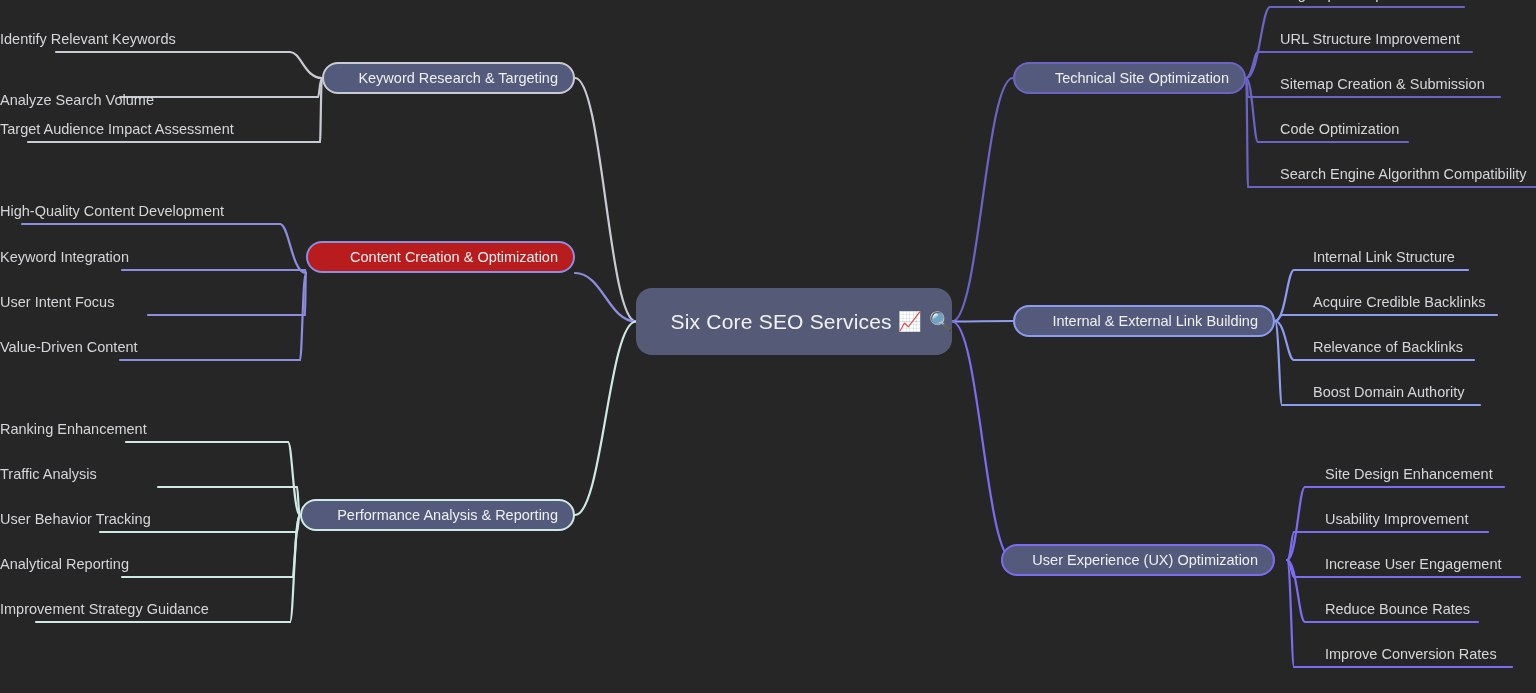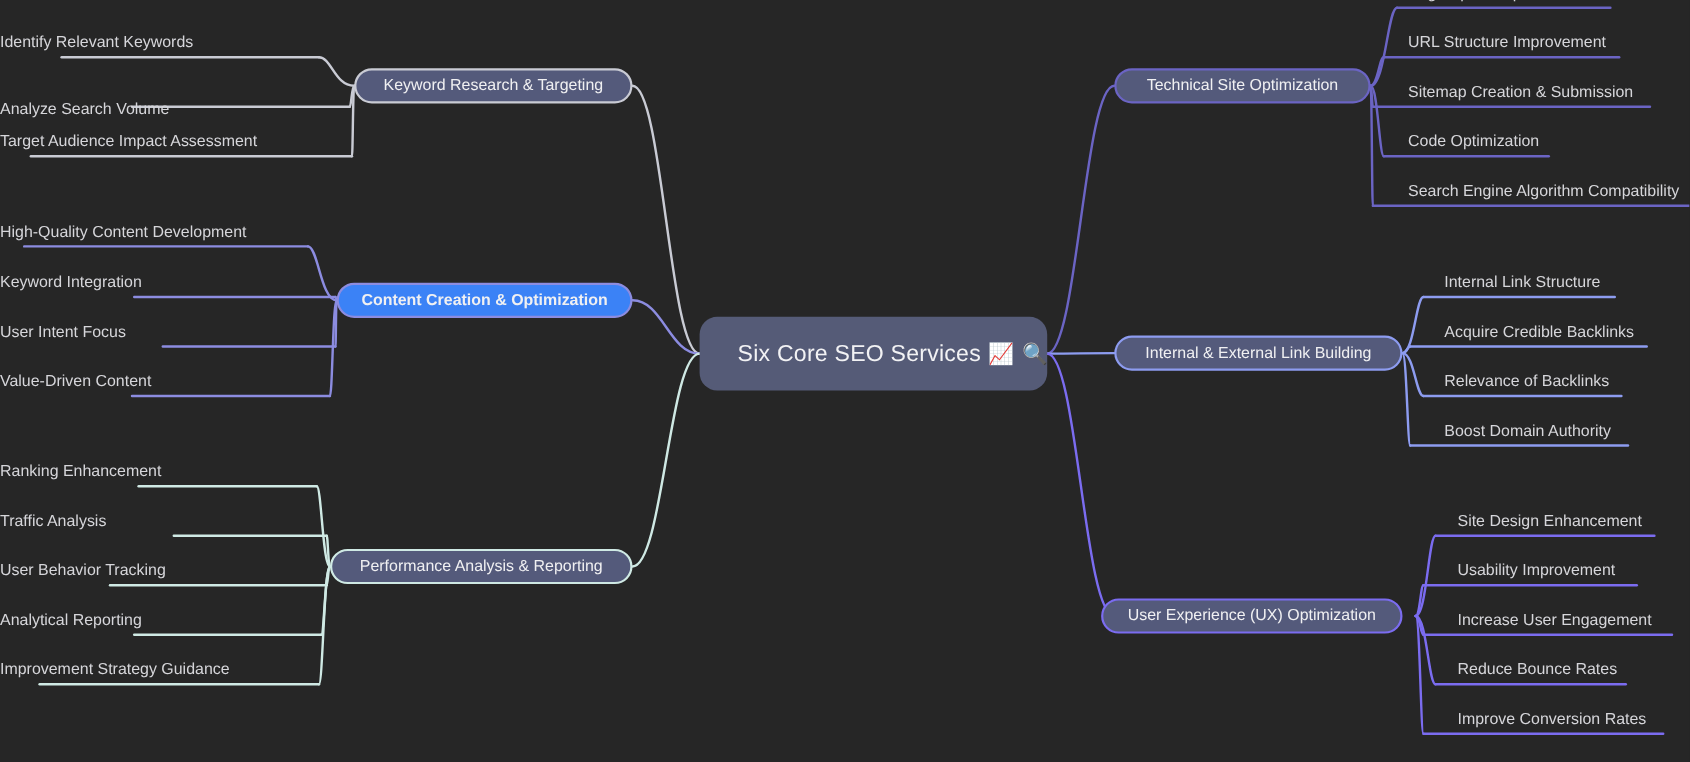--- a/index.html
+++ b/index.html
@@ -30,21 +30,21 @@
     font-size: 21px;
     letter-spacing: .2px;
     white-space: nowrap;
     z-index: 6;
   }
   .root-node .emoji { font-size: 19px; margin-left: 7px; }
 
   
   .branch-node {
     position: absolute;
-    display: flex; align-items: center; justify-content: center;
+    display: flex; align-items: center; justify-content: flex-end;
     height: 32px;
     padding: 0 15px;
     border-radius: 17px;
     border: 2px solid transparent;
     background: #545a7b;
     color: #f0f0f2;
     font-size: 14.5px;
     white-space: nowrap;
     z-index: 5;
   }
@@ -133,21 +133,21 @@
     <span class="emoji">🔍</span>
   </div>
 
   <div id="nodes-layer">
       <div class="branch-node" style="left: 322px; top: 62px; width: 253px; background: rgb(84, 90, 123); border-color: rgb(201, 203, 212);">
         <span>Keyword Research &amp; Targeting</span>
       </div>
       <div class="leaf left" style="top: 30px; left: 0px; width: 285px;">Identify Relevant Keywords</div>
       <div class="leaf left" style="top: 75px; left: 0px; width: 287px; margin-top: 16px;">Analyze Search Volume</div>
       <div class="leaf left" style="top: 120px; left: 0px; width: 288px;">Target Audience Impact Assessment</div>
-      <div class="branch-node" style="left: 306px; top: 257px; width: 269px; background: #3b82f6; border-color: rgb(140, 140, 224); font-weight: bold;">
+      <div class="branch-node" style="left: 306px; top: 241px; width: 269px; background: #b91c1c; border-color: rgb(140, 140, 224);">
         <span>Content Creation &amp; Optimization</span>
       </div>
       <div class="leaf left" style="top: 202px; left: 0px; width: 271px;">High-Quality Content Development</div>
       <div class="leaf left" style="top: 248px; left: 0px; width: 273px;">Keyword Integration</div>
       <div class="leaf left" style="top: 293px; left: 0px; width: 273px;">User Intent Focus</div>
       <div class="leaf left" style="top: 338px; left: 0px; width: 273px;">Value-Driven Content</div>
       <div class="branch-node" style="left: 300px; top: 499px; width: 275px; background: rgb(84, 90, 123); border-color: rgb(207, 233, 228);">
         <span>Performance Analysis &amp; Reporting</span>
       </div>
       <div class="leaf left" style="top: 420px; left: 0px; width: 262px;">Ranking Enhancement</div>

